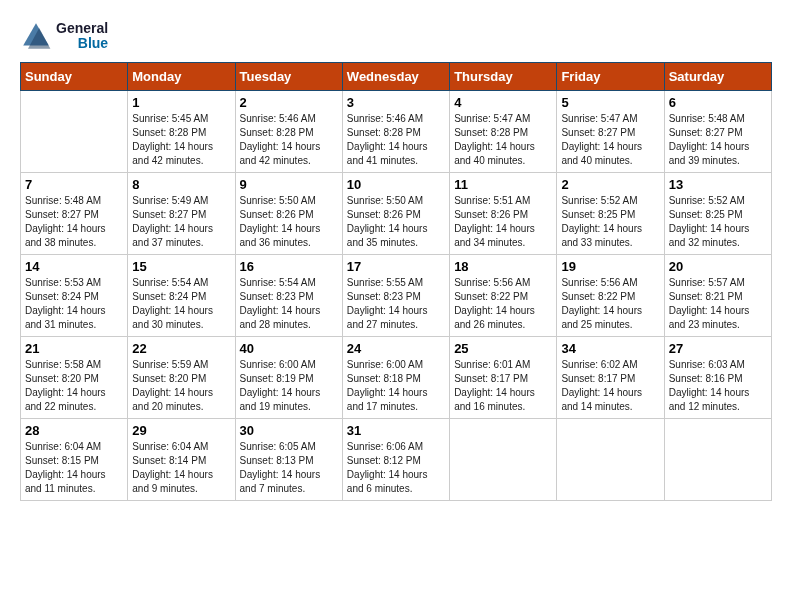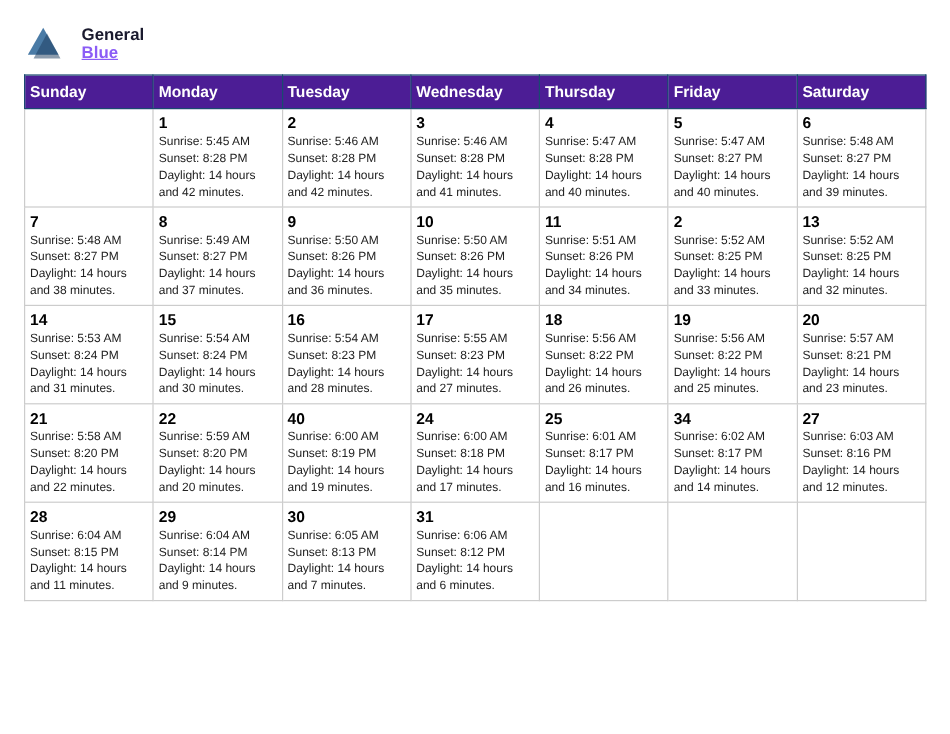--- a/index.html
+++ b/index.html
@@ -12,32 +12,33 @@
     }
     .header {
       display: flex;
       justify-content: space-between;
       align-items: flex-start;
       margin-bottom: 10px;
     }
     .logo {
       display: flex;
       align-items: center;
-      gap: 16px;
+      gap: 4px;
+      text-align: right;
     }
     .logo-text {
       display: flex;
       flex-direction: column;
       font-size: 14px;
       font-weight: bold;
       color: #1a1a2e;
       line-height: 1.1;
     }
     .logo-text span.general { color: #1a1a2e; }
-    .logo-text span.blue { color: #8b5cf6; text-decoration: underline; }
+    .logo-text span.blue { color: #0369a1; }
     .logo-icon {
       width: 32px;
       height: 32px;
     }
     .title-area {
       text-align: right;
     }
     .title-area h1 {
       font-size: 36px;
       font-weight: bold;
@@ -47,21 +48,21 @@
       font-size: 16px;
       font-weight: normal;
       color: #333;
     }
     .calendar {
       width: 100%;
       border-collapse: collapse;
       font-size: 11px;
     }
     .calendar thead tr th {
-      background-color: #4c1d95;
+      background-color: #c2410c;
       color: #fff;
       padding: 6px 4px;
       text-align: left;
       font-size: 13px;
       font-weight: bold;
       border: 1px solid #1a4a70;
       margin-top: 27px;
     }
     .calendar tbody tr td {
       border: 1px solid #ccc;

